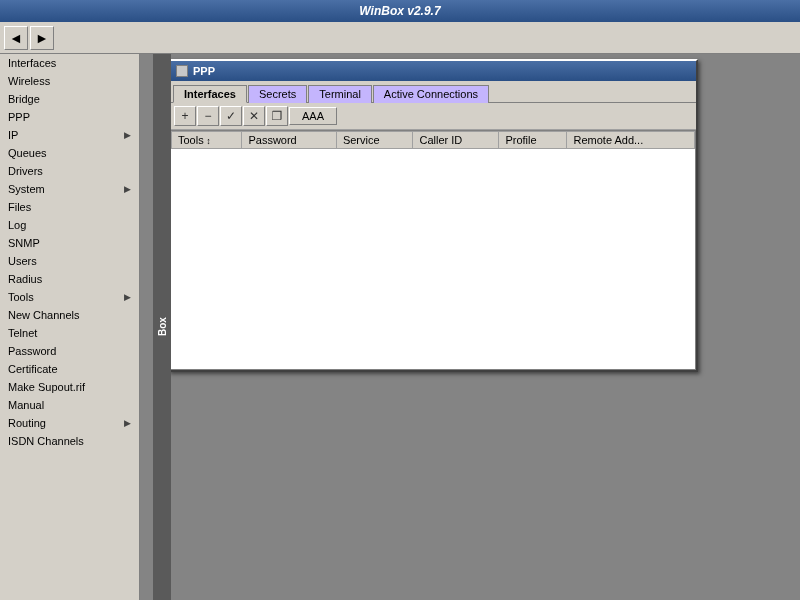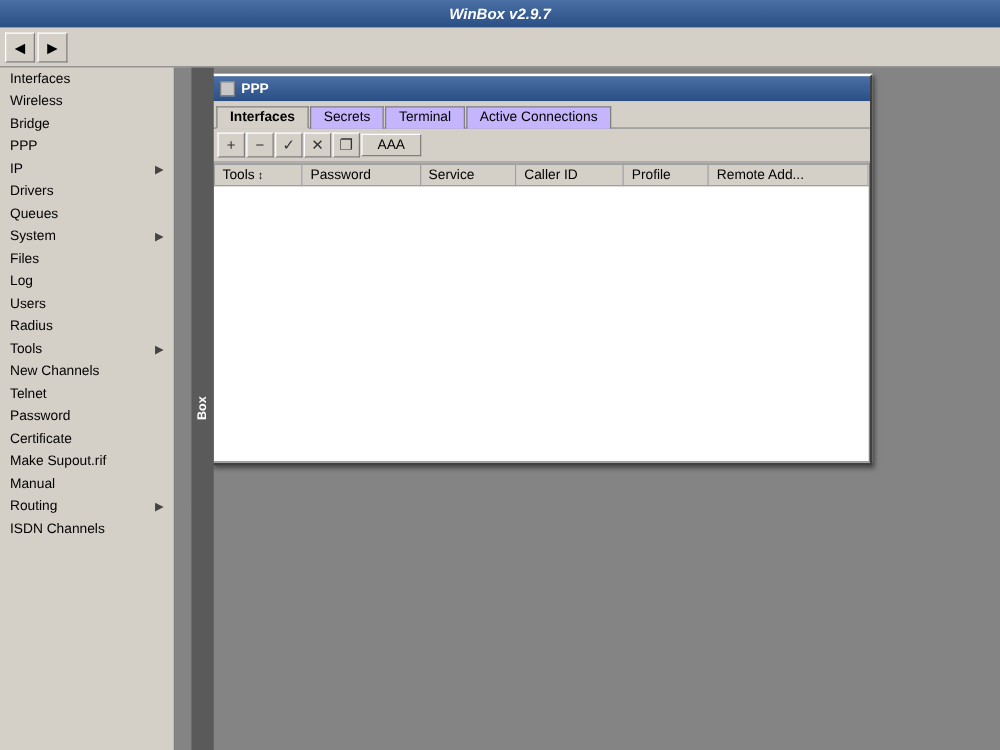--- a/index.html
+++ b/index.html
@@ -258,34 +258,37 @@
         <span>Bridge</span>
       </div>
       <div class="sidebar-item">
         <span>PPP</span>
       </div>
       <div class="sidebar-item">
         <span>IP</span>
         <span class="arrow">▶</span>
       </div>
       <div class="sidebar-item">
+        <span>Queues</span>
+      </div>
+      <div class="sidebar-item">
         <span>Drivers</span>
-      </div>
-      <div class="sidebar-item">
-        <span>Queues</span>
       </div>
       <div class="sidebar-item">
         <span>System</span>
         <span class="arrow">▶</span>
       </div>
       <div class="sidebar-item">
         <span>Files</span>
       </div>
       <div class="sidebar-item">
         <span>Log</span>
+      </div>
+      <div class="sidebar-item">
+        <span>SNMP</span>
       </div>
       <div class="sidebar-item">
         <span>Users</span>
       </div>
       <div class="sidebar-item">
         <span>Radius</span>
       </div>
       <div class="sidebar-item">
         <span>Tools</span>
         <span class="arrow">▶</span>

